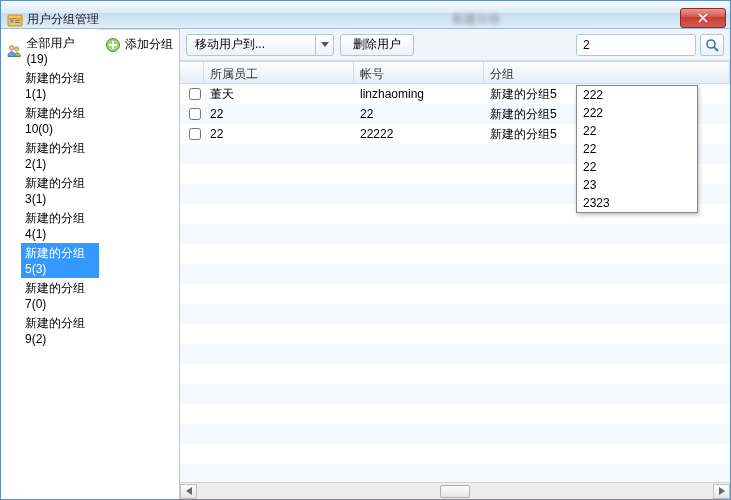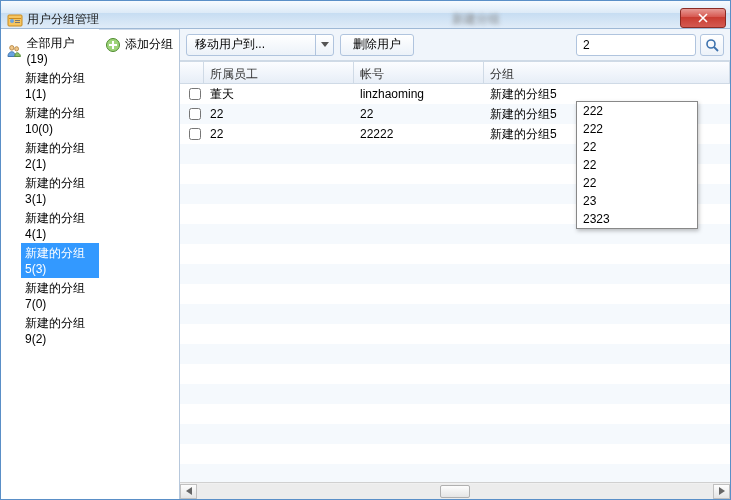--- a/index.html
+++ b/index.html
@@ -41,21 +41,21 @@
   .gh-grp { flex: 1; }
   .grid-body { flex: 1; position: relative; overflow: hidden; }
   .grid-rows { background: repeating-linear-gradient(to bottom, #fff 0, #fff 20px, #f5f9fd 20px, #f5f9fd 40px); height: 100%; }
   .row { display: flex; height: 20px; align-items: center; }
   .cell { padding-left: 6px; overflow: hidden; white-space: nowrap; text-overflow: ellipsis; }
   .c-check { width: 24px; display:flex; align-items:center; justify-content:center; }
   .c-check input { width:12px; height:12px; }
   .c-emp { width: 150px; }
   .c-acc { width: 130px; }
   .c-grp { flex: 1; }
-  .suggest { position: absolute; top: 17px; right: 32px; width: 122px; background: #fff; border: 1px solid #888; box-shadow: 1px 2px 4px rgba(0,0,0,0.25); z-index: 10; }
+  .suggest { position: absolute; top: 1px; right: 32px; width: 122px; background: #fff; border: 1px solid #888; box-shadow: 1px 2px 4px rgba(0,0,0,0.25); z-index: 10; }
   .suggest-item { padding: 2px 6px; cursor: pointer; }
   .hscroll { height: 17px; background: #f0f0f0; border-top: 1px solid #d0d0d0; display:flex; align-items:center; }
   .hs-btn { width:17px; height:15px; border:1px solid #c0c0c0; background: linear-gradient(to bottom,#fdfdfd,#e5e5e5); display:flex; align-items:center; justify-content:center; cursor:pointer; }
   .hs-track { flex:1; height:15px; background:#ececec; position:relative; }
   .hs-thumb { position:absolute; left:50%; transform:translateX(-50%); width:30px; height:13px; top:1px; border:1px solid #b0b0b0; background: linear-gradient(to bottom,#fdfdfd,#e5e5e5); border-radius:2px; cursor:pointer; }
 </style>
 </head>
 <body>
 
 <div class="window">

